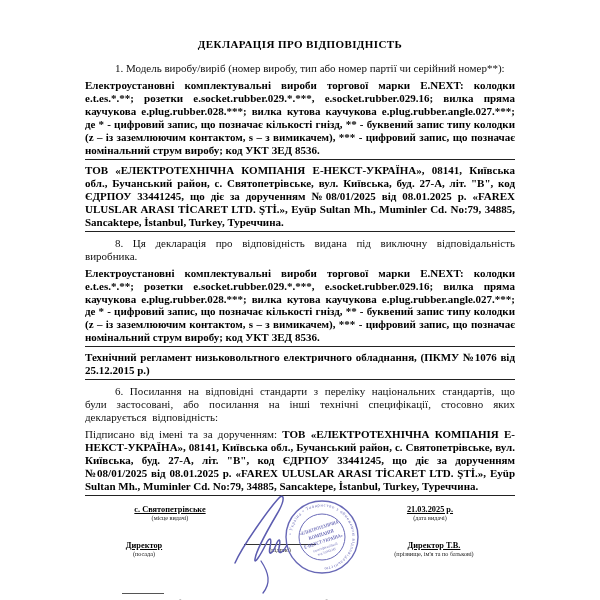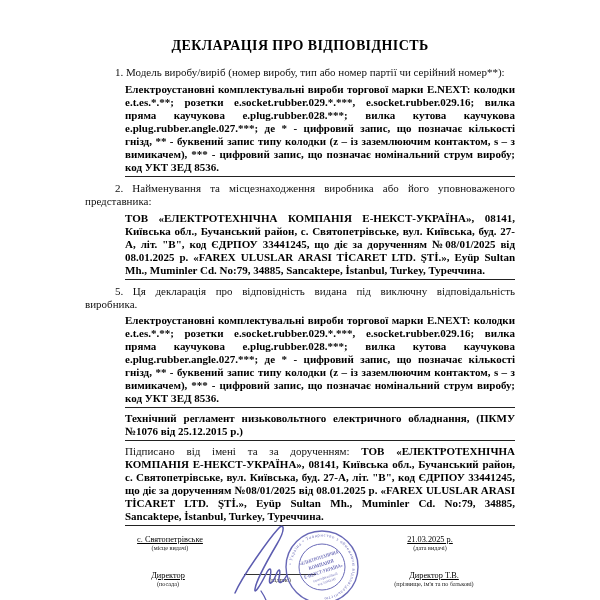--- a/index.html
+++ b/index.html
@@ -7,68 +7,68 @@
     position:relative;
     width:600px; height:600px;
     background:#ffffff;
     box-sizing:border-box;
     padding:38px 85px 0 85px;
     font-family:"Liberation Serif", serif;
     color:#111;
     overflow:hidden;
   }
   .title {
-    font-size:14px; font-weight:bold; text-align:center;
+    font-size:11px; font-weight:bold; text-align:center;
     letter-spacing:.4px; margin:0 0 12px 0; color:#000;
   }
   p { margin:0; font-size:11px; line-height:1.18; text-align:justify; }
   .num  { text-indent:30px; margin-top:5px; }
   .spread  { word-spacing:5px; }
   .spread2 { word-spacing:3px; }
   .block {
     font-weight:bold; color:#000;
     border-bottom:1px solid #222;
-    padding-bottom:2px; margin-top:4px;margin-left:40px;
+    padding-bottom:2px; margin-top:4px;
   }
   .block-intro { font-weight:normal; color:#111; }
   .sig-area { position:relative; height:78px; margin-top:7px; font-size:8.3px; }
   .sig-col { position:absolute; text-align:center; }
-  .sig-label { font-weight:normal; text-decoration:underline; color:#000; white-space:nowrap; }
+  .sig-label { font-weight:bold; text-decoration:underline; color:#000; white-space:nowrap; }
   .sig-cap { font-size:6.2px; color:#222; line-height:1.2; }
   .col-place { left:18px;  width:134px; top:2px; }
   .col-date  { left:288px; width:114px; top:2px; }
-  .col-post  { left:28px;  width:110px; top:38px; }
+  .col-post  { left:4px;  width:110px; top:38px; }
   .col-sign  { left:155px; width:80px;  top:28px; }
   .col-name  { left:288px; width:122px; top:38px; }
   .sign-line { height:13px; border-bottom:1.1px solid #333; margin:0 4px 1px 4px; }
   .stamp-svg { position:absolute; left:191px; top:-12px; width:92px; height:92px; opacity:.92; }
   .sign-svg  { position:absolute; left:138px; top:-18px; width:100px; height:112px; }
   .footnotes { margin-top:12px; margin-left:37px; font-size:6.9px; color:#1a1a1a; }
   .fn-rule { width:42px; border-top:1px solid #555; margin-bottom:3px; }
   .footnotes p { font-size:6.9px; text-align:left; line-height:1.45; }
 </style>
 </head>
 <body>
 
 <div class="doc">
 
   <h1 class="title">ДЕКЛАРАЦІЯ ПРО ВІДПОВІДНІСТЬ</h1>
 
   <p class="num">1.  Модель виробу/виріб (номер виробу, тип або номер партії чи серійний номер**):</p>
   <p class="block">Електроустановні комплектувальні вироби торгової марки E.NEXT: колодки e.t.es.*.**; розетки e.socket.rubber.029.*.***, e.socket.rubber.029.16; вилка пряма каучукова e.plug.rubber.028.***; вилка кутова каучукова e.plug.rubber.angle.027.***; де * - цифровий запис, що позначає кількості гнізд, ** - буквений запис типу колодки (z – із заземлюючим контактом, s – з вимикачем), *** - цифровий запис, що позначає номінальний струм виробу; код УКТ ЗЕД 8536.</p>
 
-  <p class="num spread">2. Найменування та місцезнаходження виробника або його уповноваженого представника:</p>
   <p class="block">ТОВ «ЕЛЕКТРОТЕХНІЧНА КОМПАНІЯ Е-НЕКСТ-УКРАЇНА», 08141, Київська обл., Бучанський район, с. Святопетрівське, вул. Київська, буд. 27-А, літ. "В", код ЄДРПОУ 33441245, що діє за дорученням №08/01/2025 від 08.01.2025 р. «FAREX ULUSLAR ARASI TİCARET LTD. ŞTİ.», Eyüp Sultan Mh., Muminler Cd. No:79, 34885, Sancaktepe, İstanbul, Turkey, Туреччина.</p>
 
-  <p class="num">5. Ця декларація про відповідність видана під виключну відповідальність виробника.</p>
+  <p class="num">8. Ця декларація про відповідність видана під виключну відповідальність виробника.</p>
 
   <p class="block">Електроустановні комплектувальні вироби торгової марки E.NEXT: колодки e.t.es.*.**; розетки e.socket.rubber.029.*.***, e.socket.rubber.029.16; вилка пряма каучукова e.plug.rubber.028.***; вилка кутова каучукова e.plug.rubber.angle.027.***; де * - цифровий запис, що позначає кількості гнізд, ** - буквений запис типу колодки (z – із заземлюючим контактом, s – з вимикачем), *** - цифровий запис, що позначає номінальний струм виробу; код УКТ ЗЕД 8536.</p>
 
   <p class="block">Технічний регламент низьковольтного електричного обладнання, (ПКМУ №1076 від 25.12.2015 р.)</p>
 
+  <p class="num spread2">6. Посилання на відповідні стандарти з переліку національних стандартів, що були застосовані, або посилання на інші технічні специфікації, стосовно яких декларується відповідність:</p>
 
   <p class="block"><span class="block-intro">Підписано від імені та за дорученням: </span><span>ТОВ «ЕЛЕКТРОТЕХНІЧНА КОМПАНІЯ Е-НЕКСТ-УКРАЇНА», 08141, Київська обл., Бучанський район, с. Святопетрівське, вул. Київська, буд. 27-А, літ. "В", код ЄДРПОУ 33441245, що діє за дорученням №08/01/2025 від 08.01.2025 р. «FAREX ULUSLAR ARASI TİCARET LTD. ŞTİ.», Eyüp Sultan Mh., Muminler Cd. No:79, 34885, Sancaktepe, İstanbul, Turkey, Туреччина.</span></p>
 
   <div class="sig-area">
 
     <div class="sig-col col-place">
       <div class="sig-label">с. Святопетрівське</div>
       <div class="sig-cap">(місце видачі)</div>
     </div>
 

